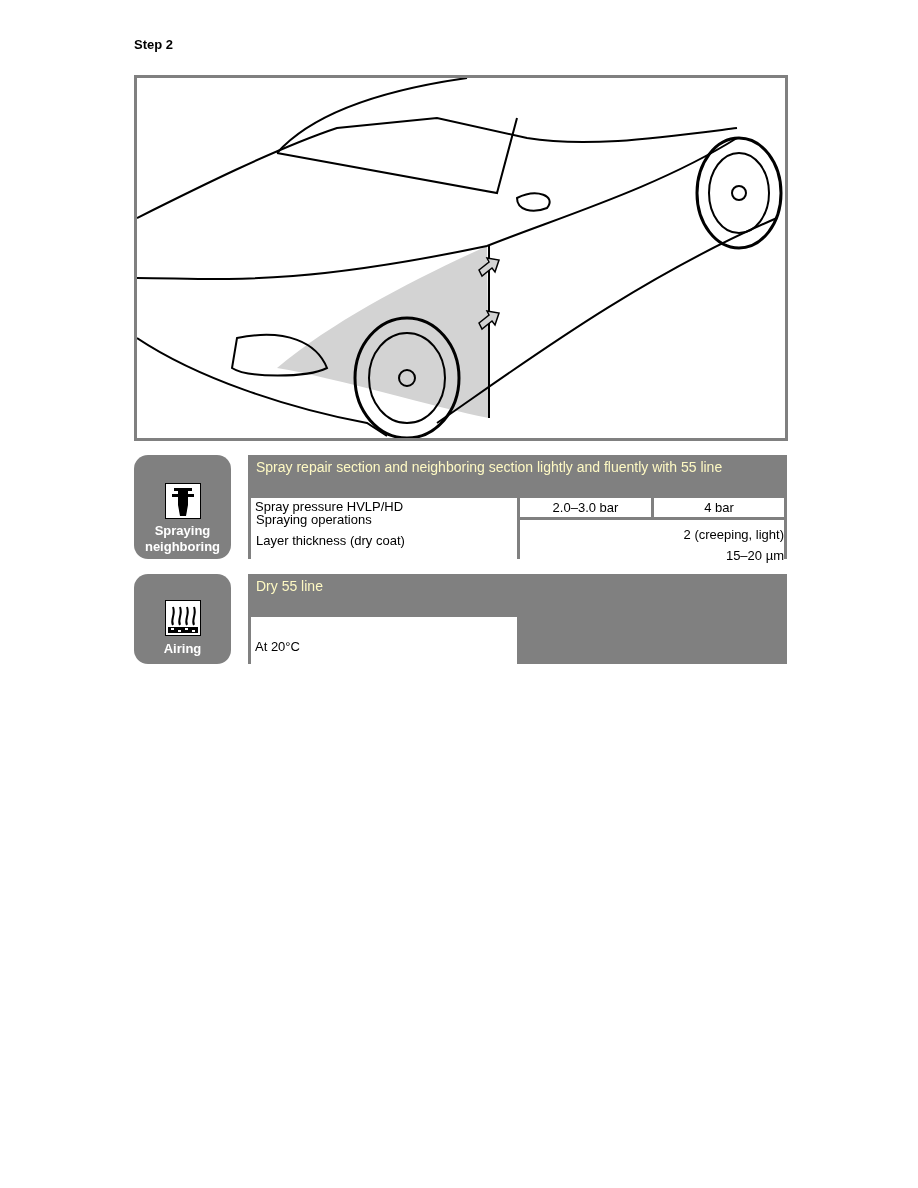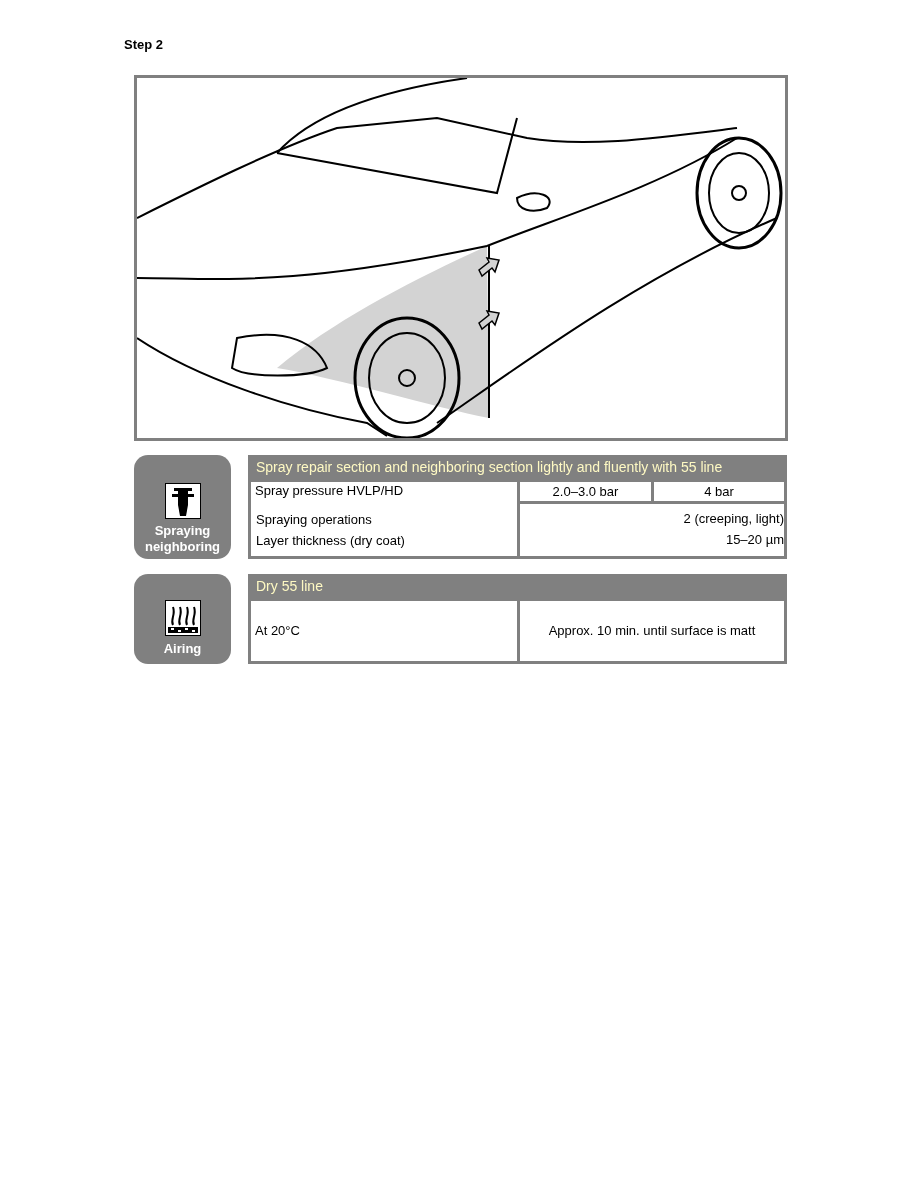--- a/index.html
+++ b/index.html
@@ -1,24 +1,24 @@
 <!DOCTYPE html>
 <html><head>
 <meta charset="utf-8">
 <style>
   html, body { margin:0; padding:0; background:#fff; }
   body { width:918px; height:1188px; position:relative; font-family:"Liberation Sans", sans-serif; color:#000; }
-  .step-title { position:absolute; left:124px; top:37px; font-size:13px; font-weight:bold; }
+  .step-title { position:absolute; left:134px; top:37px; font-size:13px; font-weight:bold; }
   .figure { position:absolute; left:134px; top:75px; width:648px; height:360px; border:3px solid #808080; background:#fff; overflow:hidden; }
   .figure svg { display:block; }
   .icon-box { position:absolute; left:134px; width:97px; background:#808080; color:#fff; text-align:center; font-size:13px; font-weight:bold; line-height:16px;border-radius:14px; }
   .icon-box .glyph { width:36px; height:36px; margin:0 auto; background:#fff; border:1px solid #000; box-sizing:border-box; }
   .tbl { position:absolute; left:248px; width:539px; background:#808080; box-sizing:border-box; padding:0 3px 3px 3px; }
   .tbl .hdr { color:#fef9c3; font-weight:normal; font-size:14px; height:24px; line-height:24px; padding-left:5px; }
-  .tbl .cell { position:absolute; background:#fff; font-size:13px; box-sizing:border-box; }
+  .tbl .cell { position:absolute; background:#fff; font-size:13px; box-sizing:border-box;margin-top:16px; }
 </style>
 </head>
 <body>
 
 <div class="step-title">Step 2</div>
 
 <div class="figure">
   <svg width="648" height="360" viewBox="0 0 648 360">
 
     <path d="M140 290 C200 240 280 200 350 168 L352 340 C300 330 200 300 140 290 Z" fill="#d3d3d3" stroke="none"></path>
@@ -102,14 +102,13 @@
           <rect x="26" y="29" width="3" height="2"></rect>
         </g>
       </svg>
   </div>
   <div style="margin-top:5px;">Airing</div>
 </div>
 
 <div class="tbl" style="top:574px;height:90px;">
   <div class="hdr">Dry 55 line</div>
   <div class="cell" style="left:3px;top:27px;width:266px;height:60px;padding-left:4px;line-height:60px;">At 20°C</div>
-  <div class="cell" style="left:272px;top:27px;width:264px;height:60px;text-align:center;line-height:60px;">Approx. 10 min. until surface is matt</div>
 </div>
 
 </body></html>

